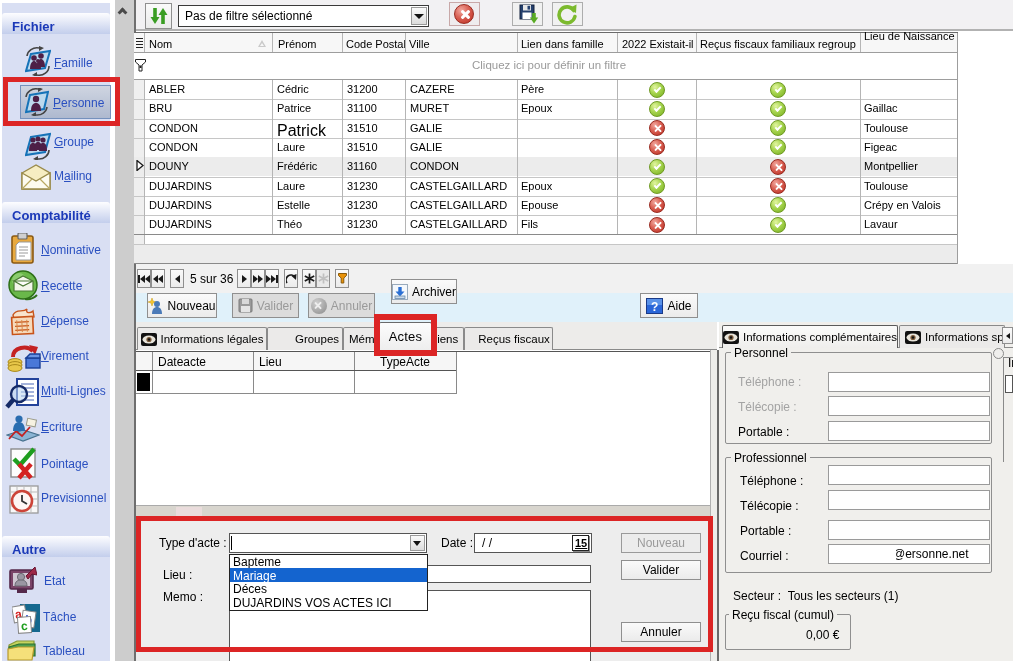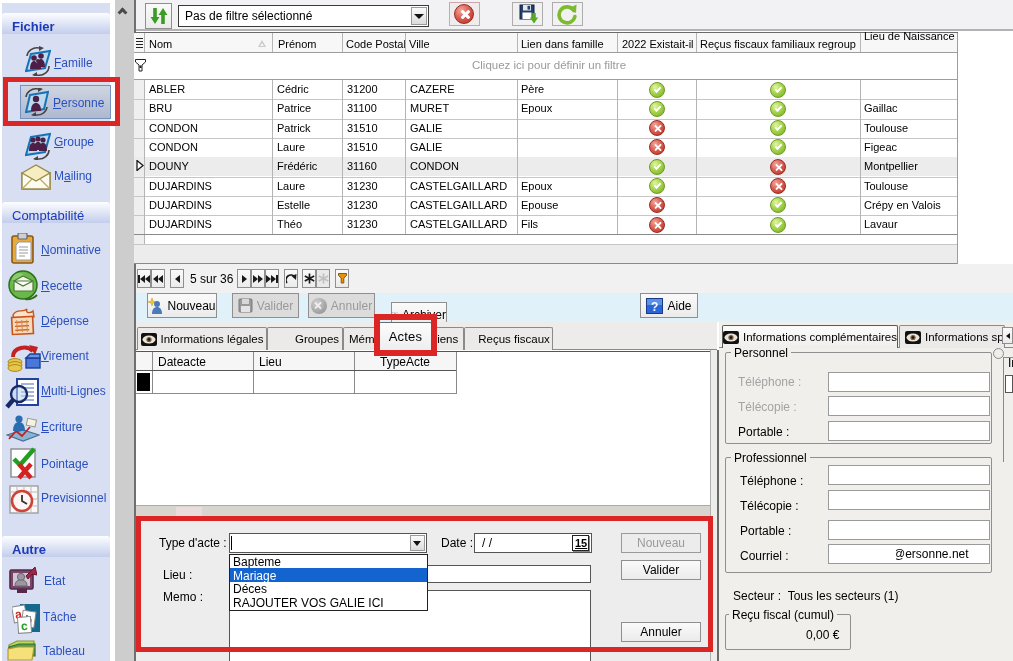--- a/index.html
+++ b/index.html
@@ -26,21 +26,21 @@
 .gh{position:absolute;font-size:11px;color:#000;white-space:nowrap}
 .tab{position:absolute;top:327px;height:23px;background:#ebeae9;border:1px solid #8a8a8a;border-bottom:none;border-radius:2px 2px 0 0;display:flex;align-items:center;justify-content:center;font-size:11.5px;color:#000;white-space:nowrap;overflow:hidden}
 .glbl{color:#a3a3a3}
 </style></head><body>
 
 <div class="ab" style="left:0;top:0;width:115px;height:661px;background:#fff">
 <div class="ab" style="left:2px;top:3px;width:108px;height:658px;background:#d9dff3"></div>
 <div class="ab" style="left:2px;top:13px;width:108px;height:21px;background:linear-gradient(#fdfdff,#c3ceec);border-radius:3px 3px 0 0"></div>
 <div class="ab" style="left:12px;top:19px;font-size:13px;font-weight:bold;color:#1b39b8">Fichier</div>
 <div class="ab" style="left:2px;top:202px;width:108px;height:21px;background:linear-gradient(#fdfdff,#c3ceec);border-radius:3px 3px 0 0"></div>
-<div class="ab" style="left:12px;top:208px;font-size:13px;font-weight:normal;color:#1b39b8">Comptabilité</div>
+<div class="ab" style="left:12px;top:208px;font-size:13px;font-weight:bold;color:#1b39b8">Comptabilité</div>
 <div class="ab" style="left:2px;top:536px;width:108px;height:21px;background:linear-gradient(#fdfdff,#c3ceec);border-radius:3px 3px 0 0"></div>
 <div class="ab" style="left:12px;top:542px;font-size:13px;font-weight:bold;color:#1b39b8">Autre</div>
 
 <div class="ab" style="left:20px;top:85px;width:91px;height:34px;background:linear-gradient(#cfd5e1,#aeb9cf);border:1px solid #7591bd"></div>
 <div class="sbl" style="left:54px;top:56px"><u>F</u>amille</div>
 <div class="sbl" style="left:53px;top:96px"><u>P</u>ersonne</div>
 <div class="sbl" style="left:54px;top:135px"><u>G</u>roupe</div>
 <div class="sbl" style="left:54px;top:169px">M<u>a</u>iling</div>
 <div class="sbl" style="left:41px;top:243px"><u>N</u>ominative</div>
 <div class="sbl" style="left:41px;top:279px"><u>R</u>ecette</div>
@@ -257,21 +257,21 @@
 <div class="t" style="font-size:11px;left:521px;top:102.3px">Epoux</div>
 <div class="ball bg2" style="left:649px;top:100.8px">
     <span class="chk"></span>
   </div>
 <div class="ball bg2" style="left:770px;top:100.8px">
     <span class="chk"></span>
   </div>
 <div class="t" style="font-size:11px;left:864px;top:102.3px">Gaillac</div>
 <div class="hln" style="left:134px;top:118.6px;width:824px;background:#c6c6c6"></div>
 <div class="t" style="font-size:11px;left:149px;top:121.6px">CONDON</div>
-<div class="t" style="font-size:11px;left:277px;top:121.6px">Patrick</div>
+<div class="t" style="font-size:16px;left:277px;top:121.6px">Patrick</div>
 <div class="t" style="font-size:11px;left:347px;top:121.6px">31510</div>
 <div class="t" style="font-size:11px;left:410px;top:121.6px">GALIE</div>
 <div class="ball br2" style="left:649px;top:120.1px">
     <span class="xx1"></span>
     <span class="xx2"></span>
   </div>
 <div class="ball bg2" style="left:770px;top:120.1px">
     <span class="chk"></span>
   </div>
 <div class="t" style="font-size:11px;left:864px;top:121.6px">Toulouse</div>
@@ -418,21 +418,21 @@
     </svg>Nouveau</div>
 <div class="b bd" style="left:232px;top:293px;width:67px;height:25px"><svg width="15" height="15" viewBox="0 0 15 15" style="margin-right:4px">
       <rect x="1" y="1" width="13" height="13" rx="1" fill="#9a9a9a" stroke="#7a7a7a"></rect>
       <rect x="4" y="1" width="7" height="5" fill="#d8d8d8"></rect>
       <rect x="3" y="8" width="9" height="6" fill="#e4e4e4"></rect>
     </svg>Valider</div>
 <div class="b bd" style="left:308px;top:293px;width:67px;height:25px"><span style="position:relative;width:16px;height:16px;border-radius:50%;background:radial-gradient(circle at 35% 30%,#cfcfcf,#8a8a8a);margin-right:4px;display:inline-block">
       <span class="xx1" style="background:#eee"></span>
       <span class="xx2" style="background:#eee"></span>
     </span>Annuler</div>
-<div class="b" style="left:391px;top:302px;width:56px;height:25px"><svg width="16" height="16" viewBox="0 0 16 16" style="margin-right:4px">
+<div class="b" style="left:391px;top:279px;width:66px;height:25px"><svg width="16" height="16" viewBox="0 0 16 16" style="margin-right:4px">
       <rect x="0.5" y="0.5" width="15" height="15" fill="#f4f8fc" stroke="#9ab"></rect>
       <path d="M8 3 v6" stroke="#2a6fd4" stroke-width="3.4"></path>
       <polygon points="8,12.5 3.5,7.5 12.5,7.5" fill="#2a6fd4"></polygon>
       <rect x="3" y="12" width="10" height="2.5" fill="#c8d8e8" stroke="#68a" stroke-width="0.8"></rect>
     </svg>Archiver</div>
 <div class="b" style="left:640px;top:293px;width:58px;height:25px"><svg width="17" height="16" viewBox="0 0 17 16" style="margin-right:4px">
       <rect x="0.5" y="0.5" width="16" height="15" fill="#2a66d8" stroke="#1a3a88"></rect>
       <rect x="1" y="1" width="15" height="6" fill="#5a92e8"></rect>
       <text x="5" y="13" font-size="12" font-weight="bold" fill="#fff" font-family="Liberation Sans">?</text>
     </svg>Aide</div>
@@ -483,21 +483,21 @@
 <div class="inp" style="left:229px;top:565px;width:362px;height:18px;border-color:#555"></div>
 <div class="inp" style="left:229px;top:590px;width:362px;height:75px;border-color:#555"></div>
 <div class="b bd" style="left:621px;top:533px;width:80px;height:20px;background:#ececec;border-color:#9a9a9a">Nouveau</div>
 <div class="b" style="left:621px;top:560px;width:80px;height:20px">Valider</div>
 <div class="b" style="left:621px;top:622px;width:80px;height:20px">Annuler</div>
 <div class="ab" style="left:229px;top:554px;width:199px;height:57px;background:#fff;border:1px solid #222;z-index:20"></div>
 <div class="t" style="left:233px;top:555px;z-index:21">Bapteme</div>
 <div class="ab" style="left:230px;top:568px;width:197px;height:14px;background:#1464cf;z-index:21"></div>
 <div class="t" style="left:233px;top:569px;color:#fff;z-index:22">Mariage</div>
 <div class="t" style="left:233px;top:582px;z-index:21">Déces</div>
-<div class="t" style="left:233px;top:596px;z-index:21">RAJOUTER VOS GALIE ICI</div>
+<div class="t" style="left:233px;top:596px;z-index:21">DUJARDINS VOS ACTES ICI</div>
 <div class="ab" style="left:719px;top:322px;width:294px;height:339px;background:#f0efec"></div>
 <div class="hln" style="left:719px;top:347px;width:294px;background:#8a8a8a"></div>
 <div class="tab" style="left:722px;top:325px;width:176px;height:23px;background:linear-gradient(#fbfbfa,#efeeec);border-color:#5a5a5a;z-index:5"><svg width="16" height="13" viewBox="0 0 16 13" style="margin:0 4px 0 0">
       <rect x="0" y="0" width="16" height="13" rx="2" fill="#111"></rect>
       <ellipse cx="8" cy="6.5" rx="6.5" ry="4" fill="#e8e4da"></ellipse>
       <circle cx="8" cy="6.5" r="2.6" fill="#7a5a3a"></circle>
       <circle cx="8" cy="6.5" r="1.2" fill="#111"></circle>
     </svg>Informations complémentaires</div>
 <div class="tab" style="left:899px;top:325px;width:106px;height:23px;overflow:hidden;justify-content:flex-start;padding-left:5px"><svg width="16" height="13" viewBox="0 0 16 13" style="margin:0 4px 0 0">
       <rect x="0" y="0" width="16" height="13" rx="2" fill="#111"></rect>

